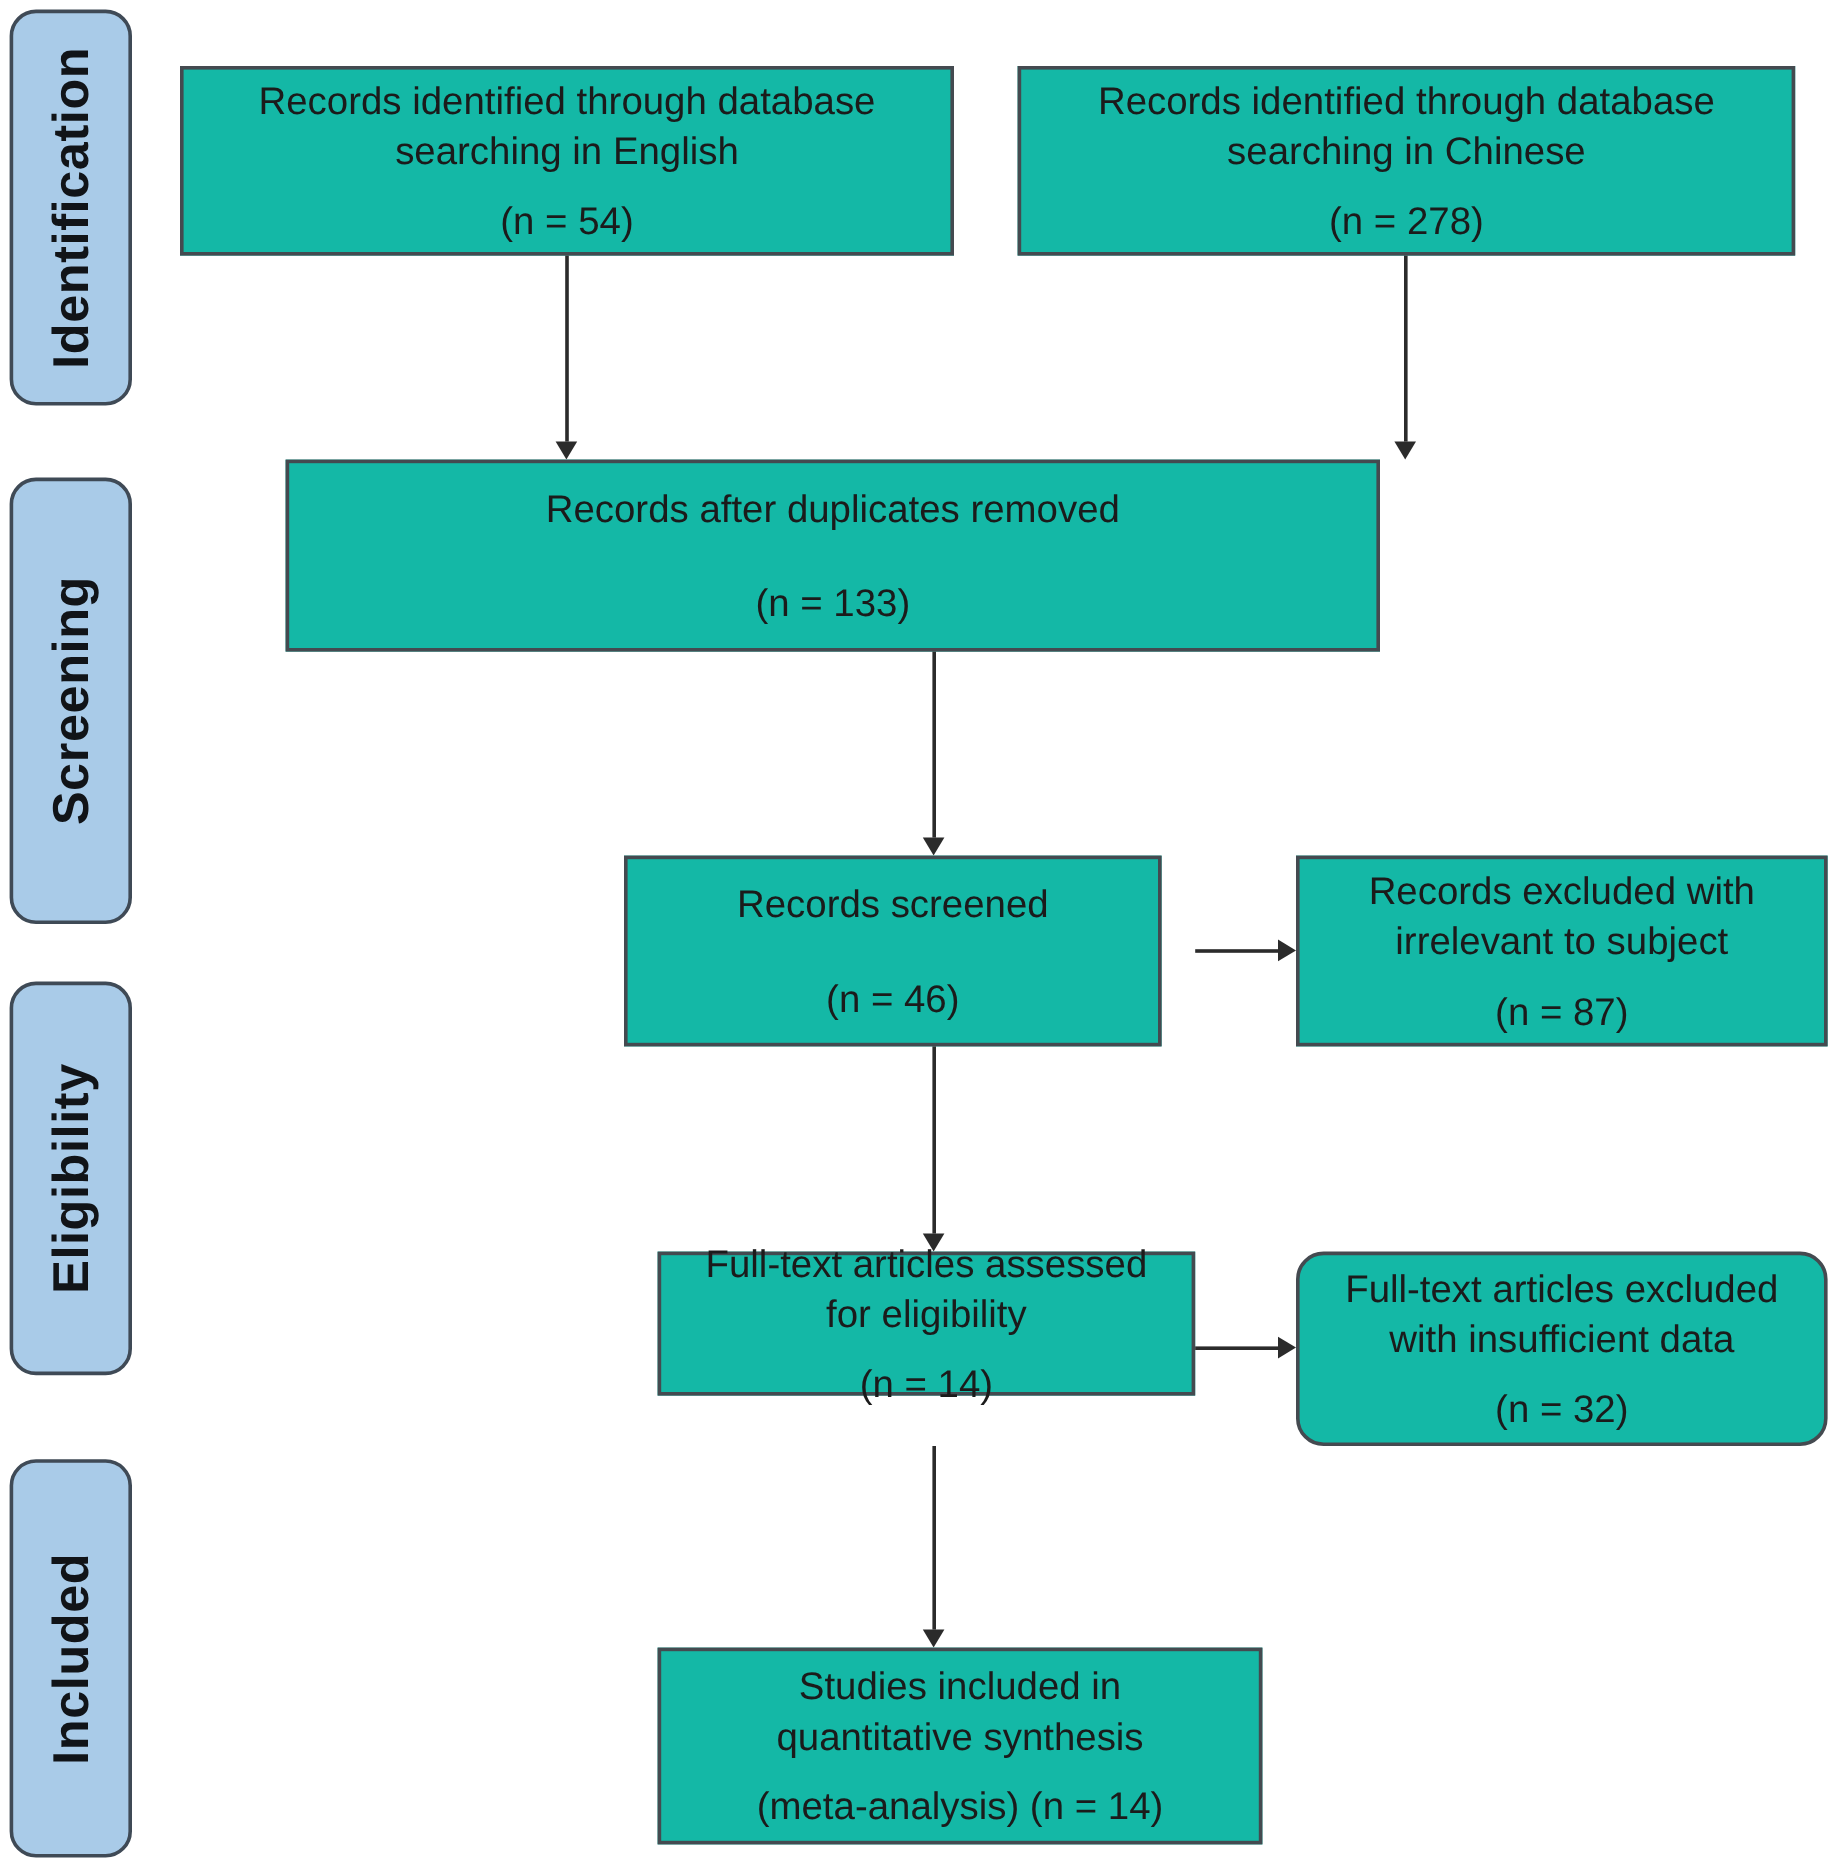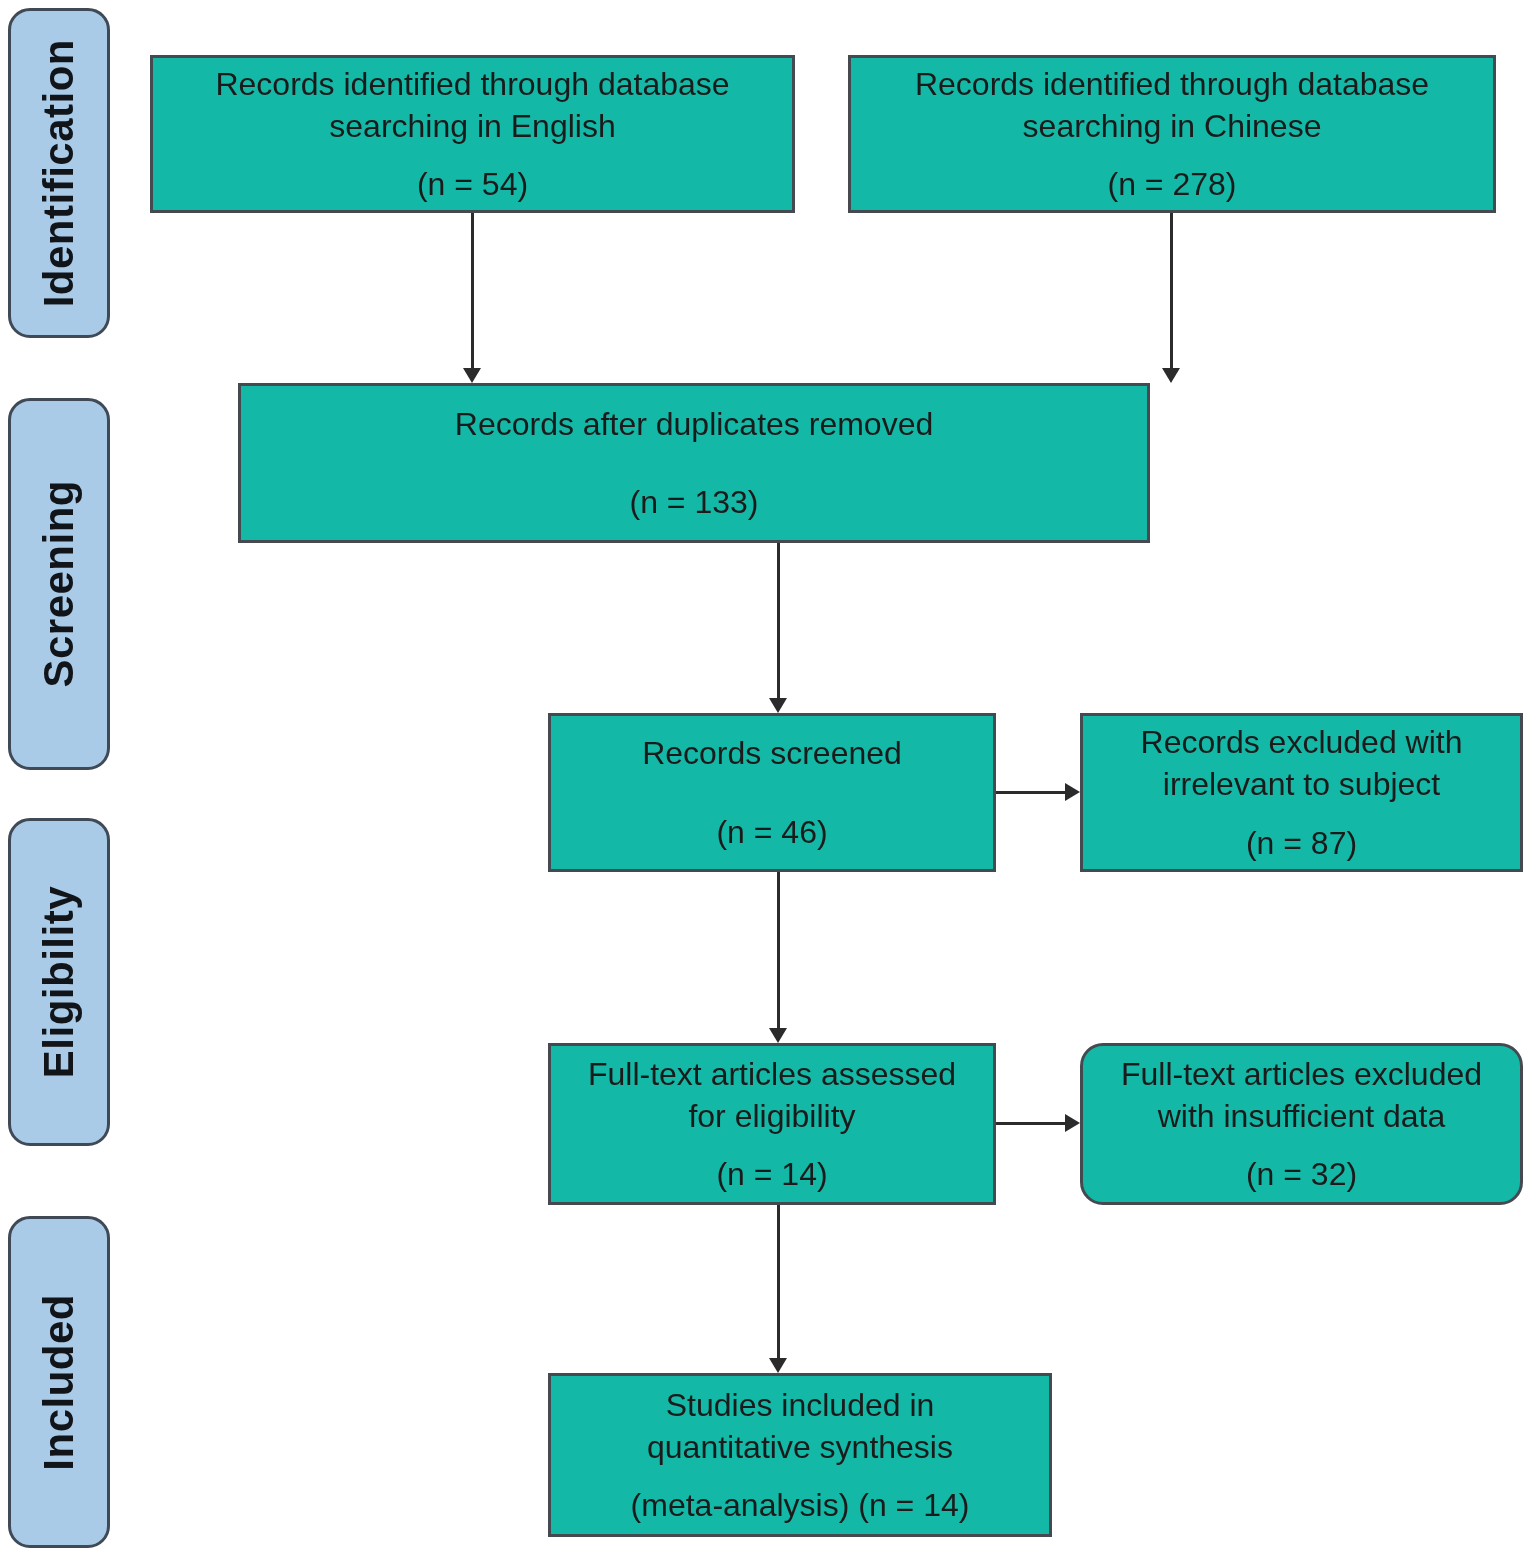--- a/index.html
+++ b/index.html
@@ -134,38 +134,38 @@
   <div class="arrow-down" style="left:1162px; top:368px;"></div>
 
   <div class="flow-box tight" style="left:238px; top:383px; width:912px; height:160px;">
     <span class="box-line">Records after duplicates removed</span>
     <span class="box-count">(n = 133)</span>
   </div>
 
   <div class="conn-v" style="left:777px; top:543px; height:155px;"></div>
   <div class="arrow-down" style="left:769px; top:698px;"></div>
 
-  <div class="flow-box tight" style="left:548px; top:713px; width:448px; height:159px;">
+  <div class="flow-box tight" style="left:520px; top:713px; width:448px; height:159px;">
     <span class="box-line">Records screened</span>
     <span class="box-count">(n = 46)</span>
   </div>
 
   <div class="flow-box" style="left:1080px; top:713px; width:443px; height:159px;">
     <span class="box-line">Records excluded with</span>
     <span class="box-line">irrelevant to subject</span>
     <span class="box-count">(n = 87)</span>
   </div>
 
   <div class="conn-h" style="left:996px; top:791px; width:70px;"></div>
   <div class="arrow-right" style="left:1065px; top:783px;"></div>
 
   <div class="conn-v" style="left:777px; top:872px; height:156px;"></div>
   <div class="arrow-down" style="left:769px; top:1028px;"></div>
 
-  <div class="flow-box" style="left:548px; top:1043px; width:448px; height:162px;">
+  <div class="flow-box" style="left:548px; top:1043px; width:448px; height:120px;">
     <span class="box-line">Full-text articles assessed</span>
     <span class="box-line">for eligibility</span>
     <span class="box-count">(n = 14)</span>
   </div>
 
   <div class="flow-box" style="left:1080px; top:1043px; width:443px; height:162px;border-radius:23px;">
     <span class="box-line">Full-text articles excluded</span>
     <span class="box-line">with insufficient data</span>
     <span class="box-count">(n = 32)</span>
   </div>

